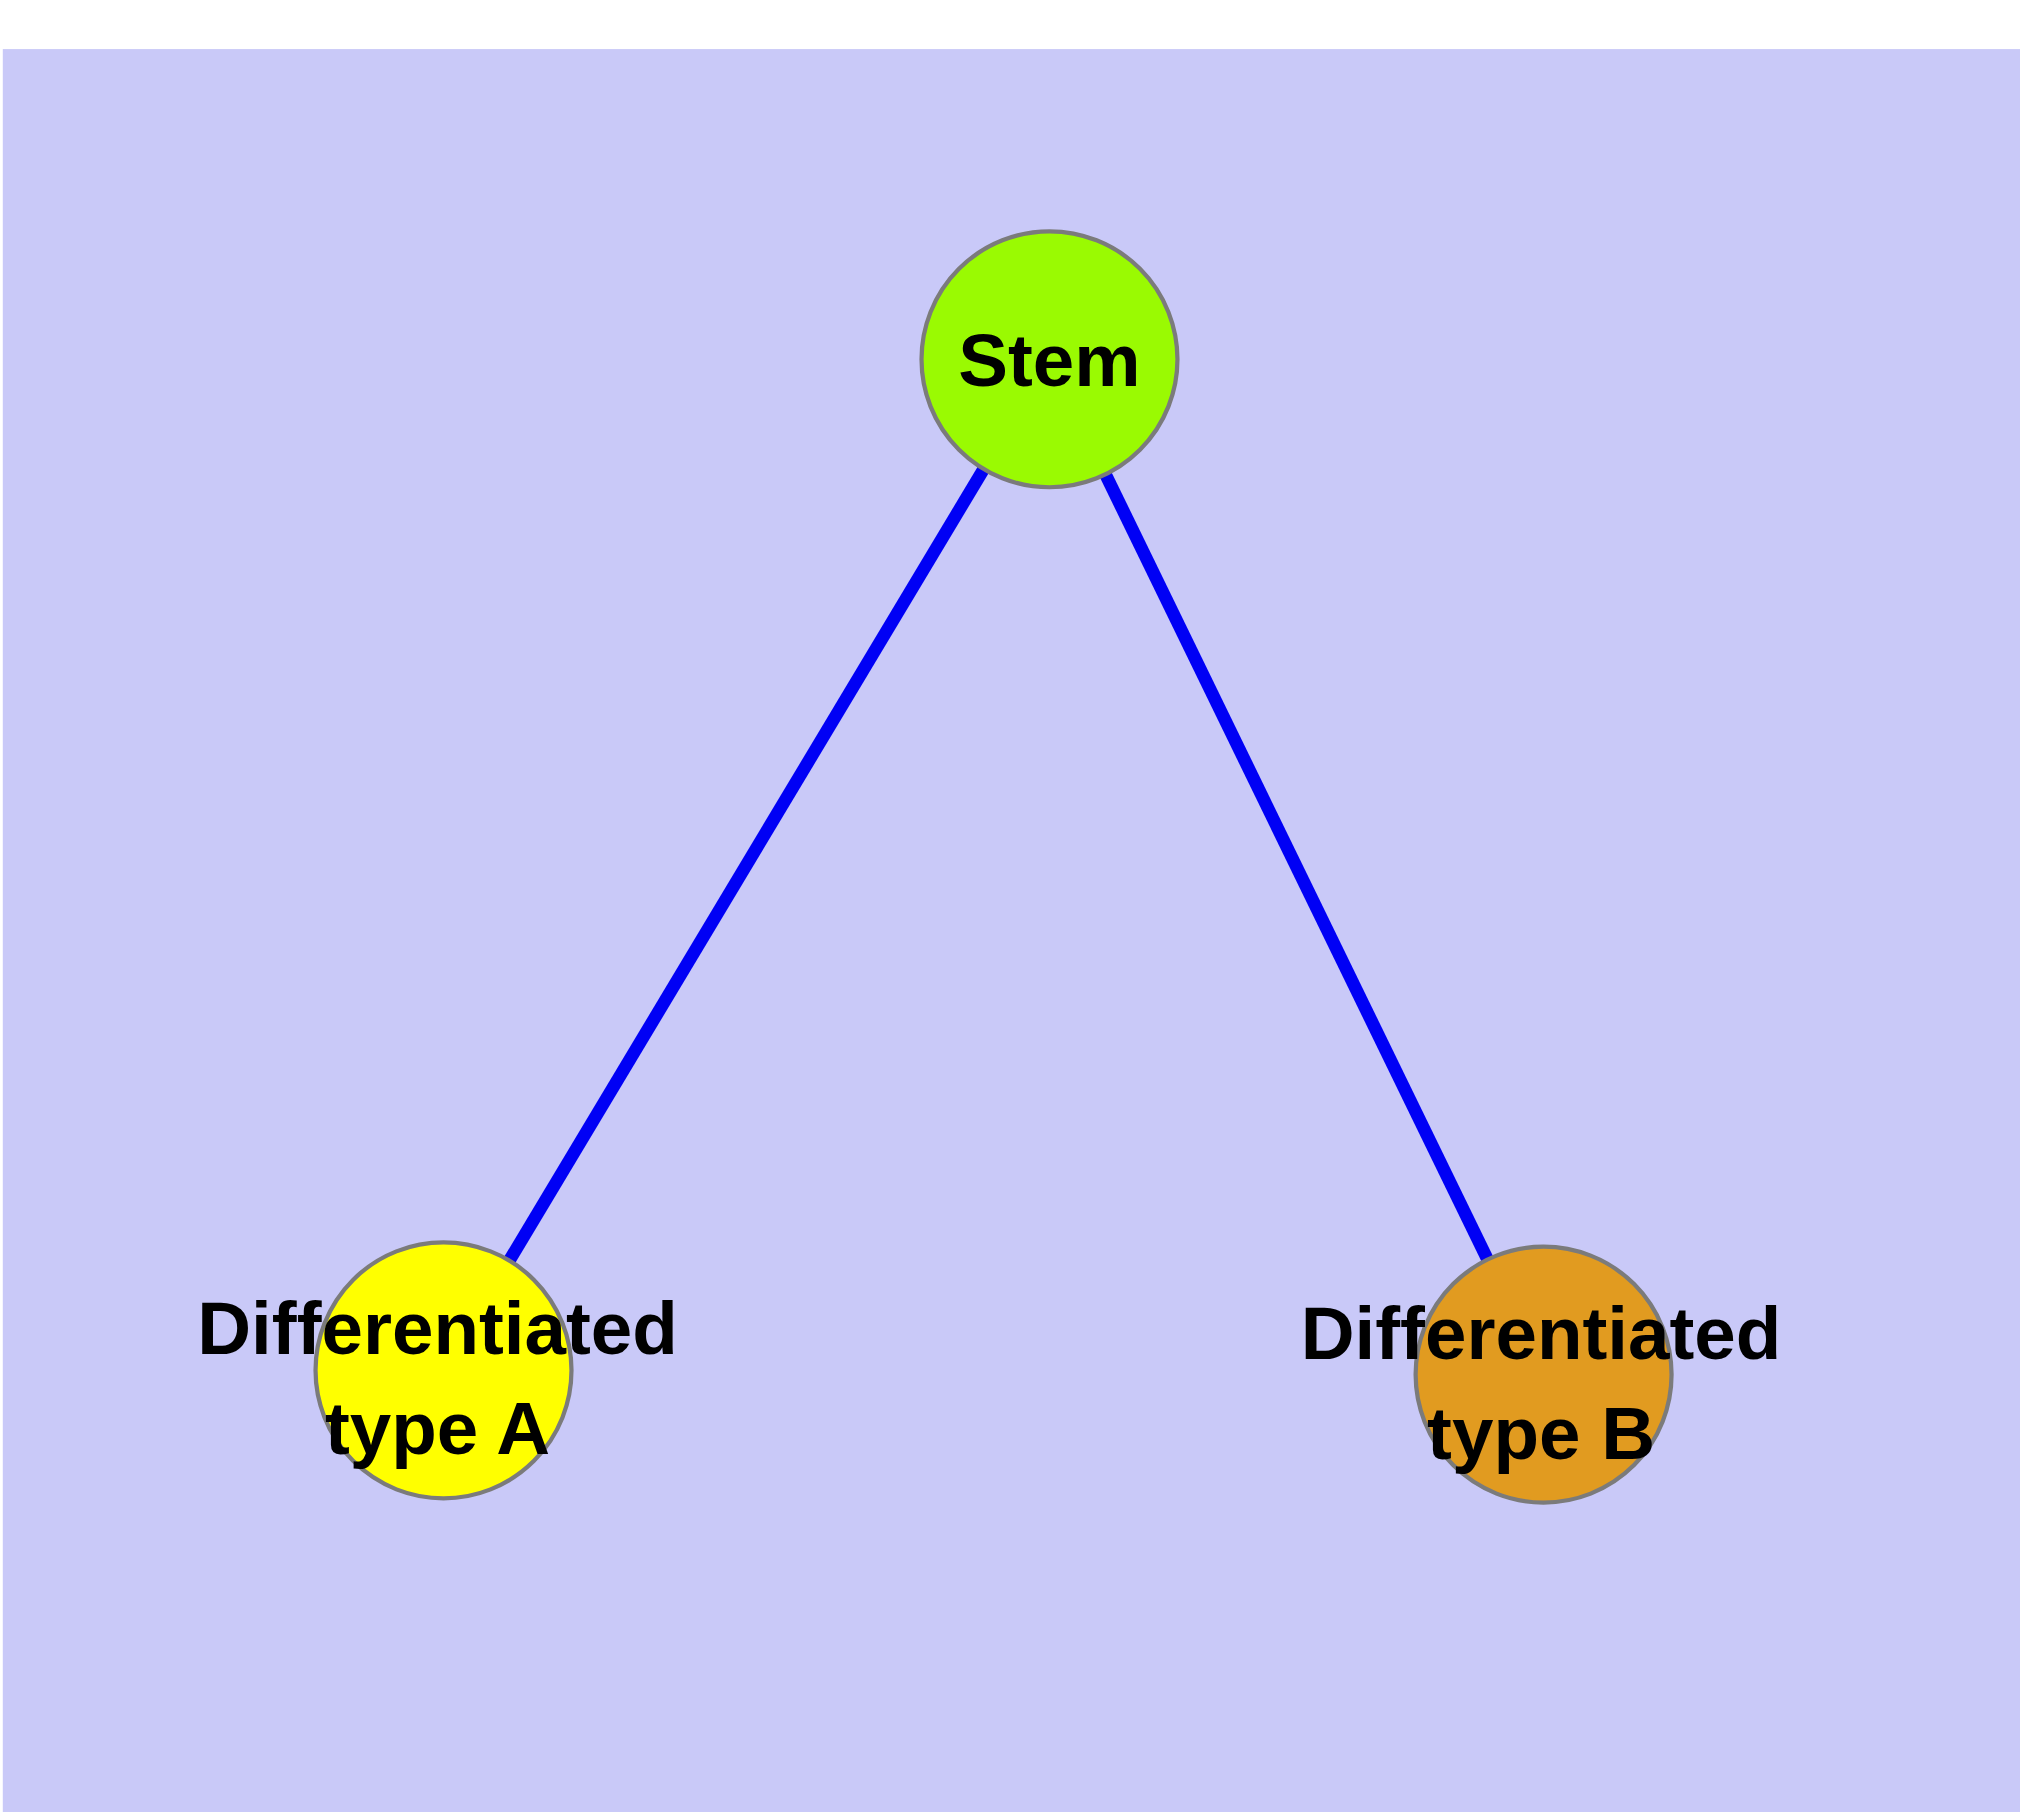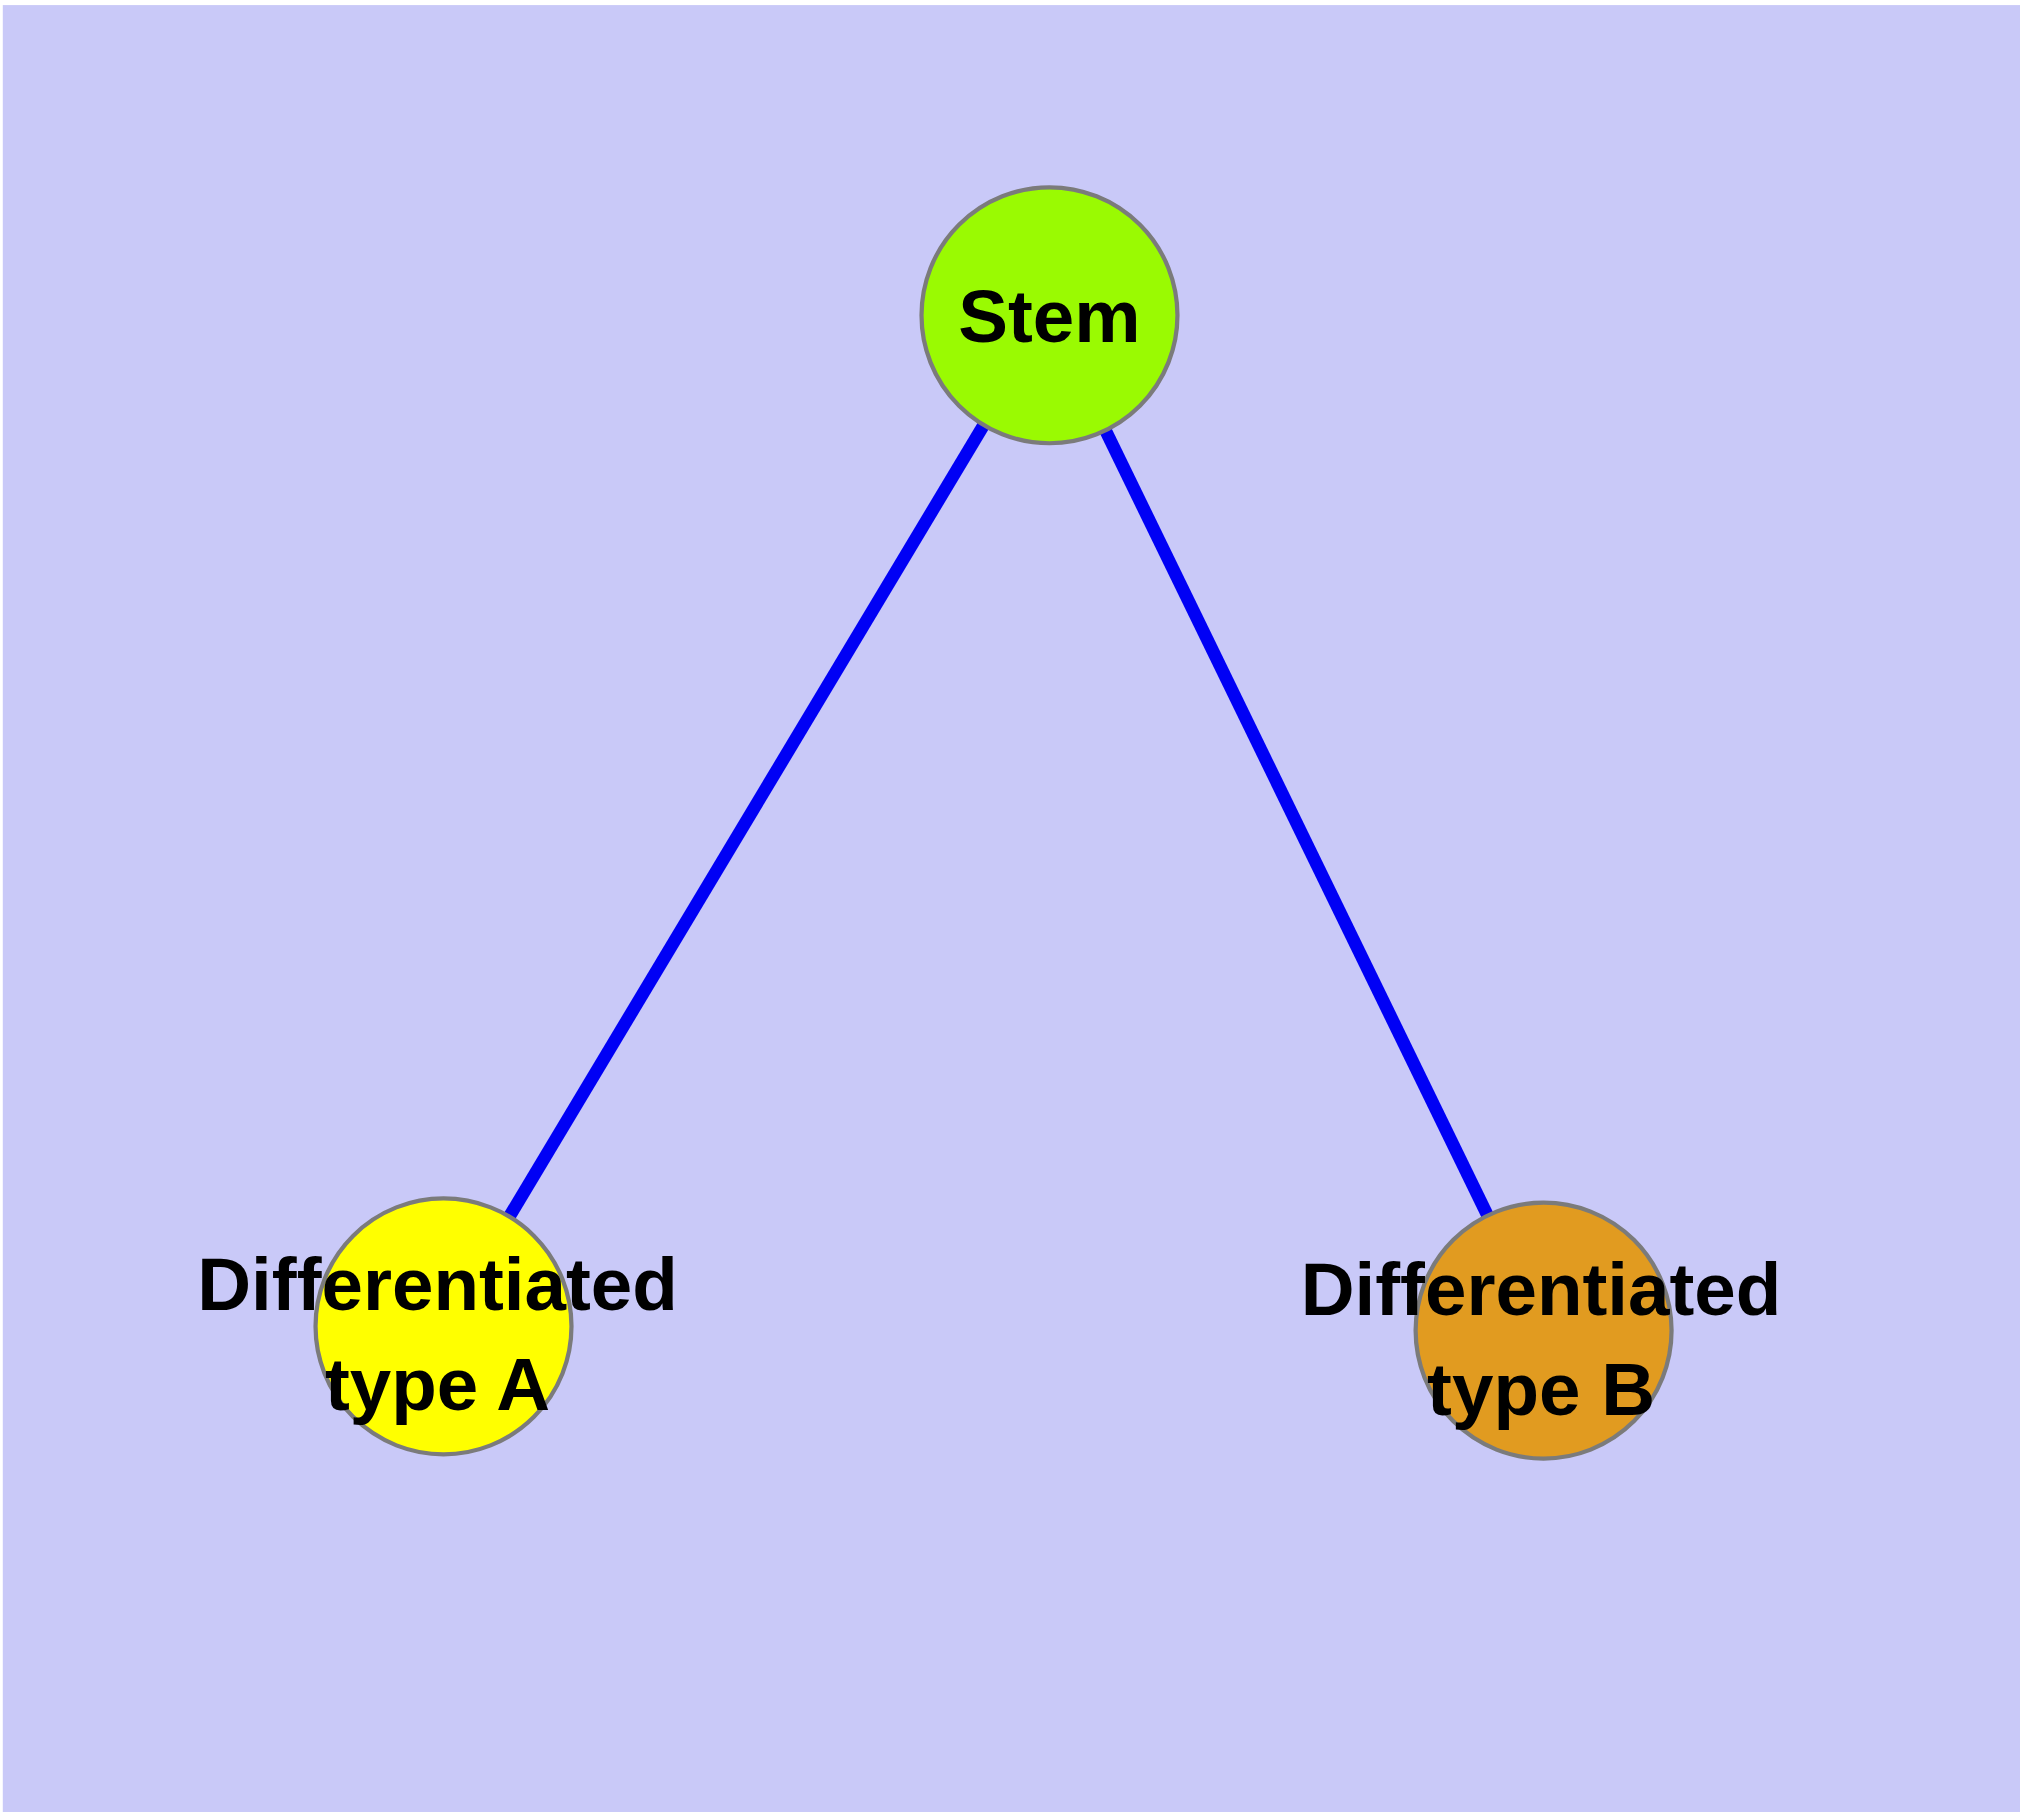--- a/index.html
+++ b/index.html
@@ -7,20 +7,21 @@
     padding: 0;
     background: #ffffff;
     width: 2021px;
     height: 1812px;
     font-family: "Liberation Sans", sans-serif;
   }
   .diagram-wrap {
     position: relative;
     width: 2021px;
     height: 1620px;
+    margin-top: 44px;
   }
   svg.graph {
     display: block;
     width: 2021px;
     height: 1812px;
   }
   .edge {
     stroke-width: 15px;
     fill: none;
     stroke-linecap: butt;

